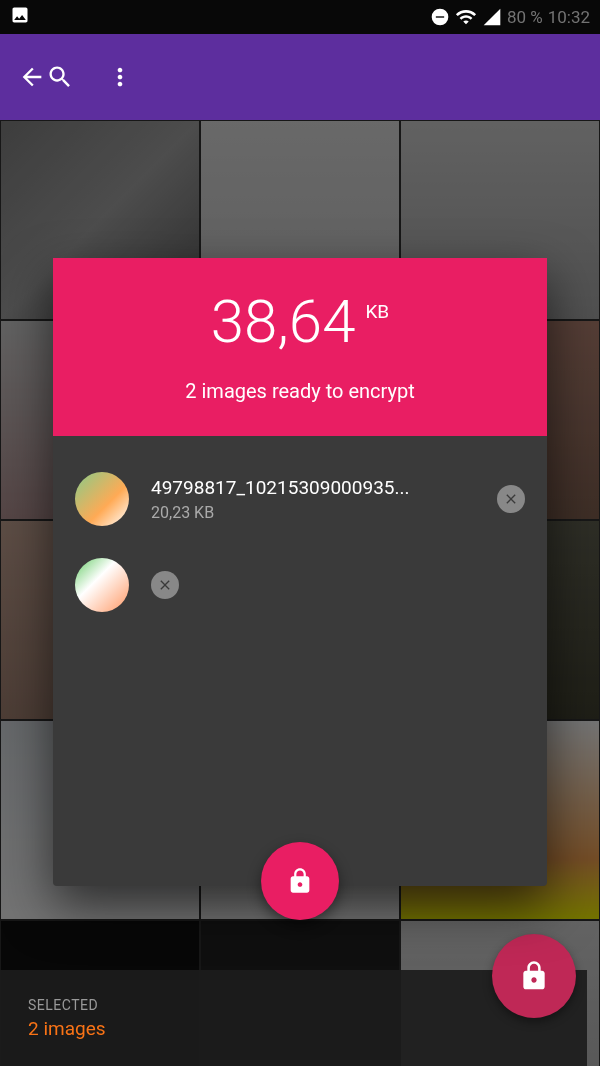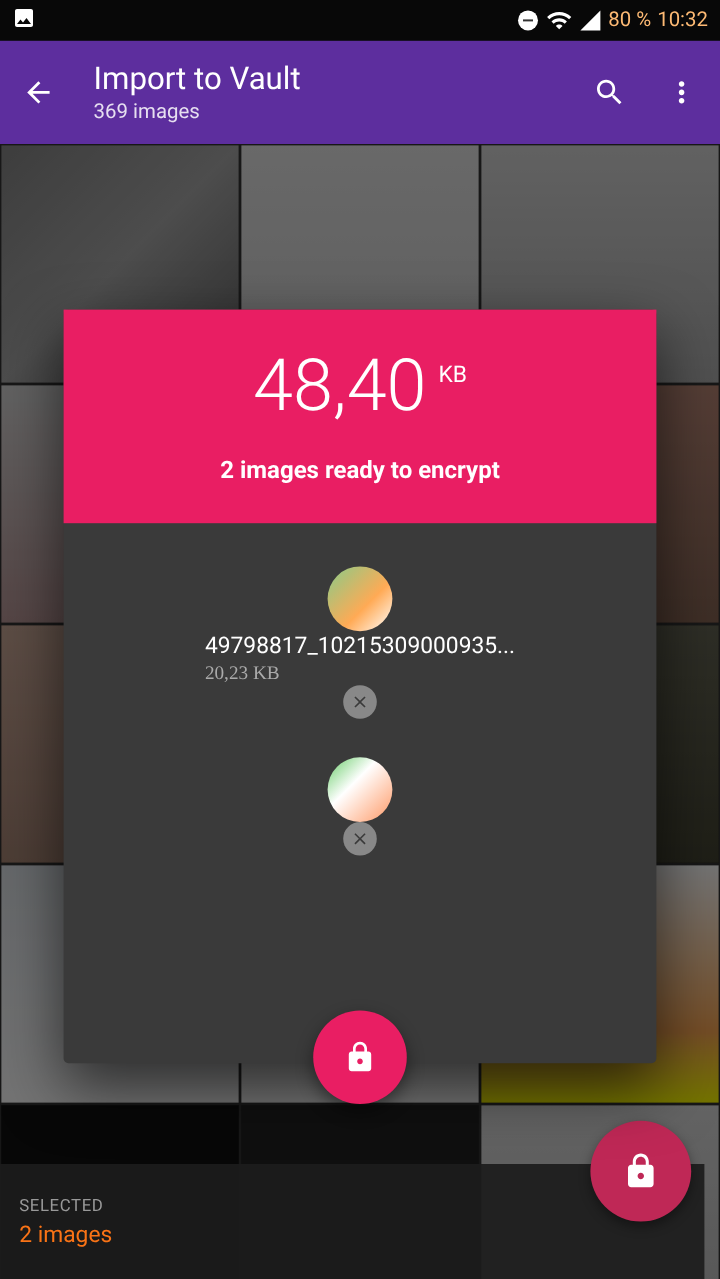--- a/index.html
+++ b/index.html
@@ -16,21 +16,21 @@
       position: relative;
       overflow: hidden;
     }
     .status-bar {
       height: 34px;
       background: rgba(0,0,0,0.2);
       display: flex;
       align-items: center;
       justify-content: space-between;
       padding: 0 10px;
-      color: #fdba74;
+      color: #737373;
       font-size: 17px;
       position: relative;
       z-index: 20;
     }
     .status-left svg { width: 20px; height: 20px; fill: white; }
     .status-right { display: flex; align-items: center; gap: 5px; }
     .status-right svg { fill: white; }
 
     .app-bar {
       height: 86px;
@@ -91,21 +91,21 @@
 
     .bottom-bar {
       position: absolute;
       bottom: 0;
       left: 0;
       right: 13px;
       height: 96px;
       background: rgba(28,28,28,0.92);
       display: flex;
       align-items: center;
-      padding: 0 16px;
+      padding: 0 28px;
       color: #ddd;
       z-index: 25;
     }
     .bottom-col { flex: 0 0 50%; }
     .bottom-label { font-size: 14px; color: #999; letter-spacing: 0.5px; }
     .bottom-value { font-size: 19px; color: #f97316; margin-top: 4px; }
 
     .fab-main {
       position: absolute;
       right: 24px;
@@ -140,47 +140,47 @@
       background: #e91e63;
       display: flex;
       flex-direction: column;
       align-items: center;
       justify-content: center;
       color: white;
     }
     .size-row { display: flex; align-items: flex-start; }
     .size-value { font-size: 60px; font-weight: 300; line-height: 1; }
     .size-unit { font-size: 19px; margin-left: 10px; margin-top: 8px; font-weight: 400;}
-    .ready-text { font-size: 20px; margin-top: 27px; font-weight: 700;}
+    .ready-text { font-size: 20px; margin-top: 27px; font-weight: 400;}
 
     .dialog-list { padding: 20px 22px; }
     .list-item {
       display: flex;
       align-items: center;
       padding: 16px 0;
-      flex-direction: column;
+      gap: 22px;
     }
     .thumb {
       width: 54px;
       height: 54px;
       border-radius: 50%;
       flex-shrink: 0;
       background-size: cover;
     }
     .thumb1 { background: linear-gradient(135deg,#8c8 0%,#fa5 60%,#fff 100%); }
     .thumb2 { background: linear-gradient(135deg,#6c6 0%,#fff 40%,#f96 100%); }
     .item-texts { flex: 1; min-width: 0; }
     .item-name {
       color: white;
       font-size: 19px;
       white-space: nowrap;
       overflow: hidden;
       text-overflow: ellipsis;
     }
-    .item-size { color: #aaa; font-size: 16px; margin-top: 4px; font-family: Liberation Serif, serif; }
+    .item-size { color: #aaa; font-size: 16px; margin-top: 4px; }
     .remove-btn {
       width: 28px;
       height: 28px;
       border-radius: 50%;
       background: #888;
       display: flex;
       align-items: center;
       justify-content: center;
       cursor: pointer;
       flex-shrink: 0;
@@ -227,24 +227,20 @@
       </svg>
     <span>80 %</span>
     <span style="font-weight:400;">10:32</span>
   </div>
 </div>
 
 <div class="app-bar">
   <svg class="back-arrow" viewBox="0 0 24 24">
       <path d="M20 11H7.83l5.59-5.59L12 4l-8 8 8 8 1.41-1.41L7.83 13H20z"></path>
     </svg>
-  <div class="app-bar-titles">
-    <div class="app-title">Import to Vault</div>
-    <div class="app-subtitle">369 images</div>
-  </div>
   <div class="app-bar-actions">
     <svg viewBox="0 0 24 24">
         <path d="M15.5 14h-.79l-.28-.27C15.41 12.59 16 11.11 16 9.5 16 5.91 13.09 3 9.5 3S3 5.91 3 9.5 5.91 16 9.5 16c1.61 0 3.09-.59 4.23-1.57l.27.28v.79l5 4.99L20.49 19l-4.99-5zm-6 0C7.01 14 5 11.99 5 9.5S7.01 5 9.5 5 14 7.01 14 9.5 11.99 14 9.5 14z"></path>
       </svg>
     <svg viewBox="0 0 24 24">
         <path d="M12 8c1.1 0 2-.9 2-2s-.9-2-2-2-2 .9-2 2 .9 2 2 2zm0 2c-1.1 0-2 .9-2 2s.9 2 2 2 2-.9 2-2-.9-2-2-2zm0 6c-1.1 0-2 .9-2 2s.9 2 2 2 2-.9 2-2-.9-2-2-2z"></path>
       </svg>
   </div>
 </div>
 
@@ -279,21 +275,21 @@
 
 <div class="fab-main">
   <svg viewBox="0 0 24 24">
       <path d="M18 8h-1V6c0-2.76-2.24-5-5-5S7 3.24 7 6v2H6c-1.1 0-2 .9-2 2v10c0 1.1.9 2 2 2h12c1.1 0 2-.9 2-2V10c0-1.1-.9-2-2-2zm-6 9c-1.1 0-2-.9-2-2s.9-2 2-2 2 .9 2 2-.9 2-2 2zM8.9 8V6c0-1.71 1.39-3.1 3.1-3.1 1.71 0 3.1 1.39 3.1 3.1v2H8.9z"></path>
     </svg>
 </div>
 
 <div class="dialog">
   <div class="dialog-header">
     <div class="size-row">
-      <div class="size-value">48,40</div>
+      <div class="size-value">38,64</div>
       <div class="size-unit">KB</div>
     </div>
     <div class="ready-text">2 images ready to encrypt</div>
   </div>
   <div class="dialog-list">
 
     <div class="list-item">
       <div class="thumb thumb1"></div>
       <div class="item-texts">
         <div class="item-name">49798817_10215309000935...</div>

